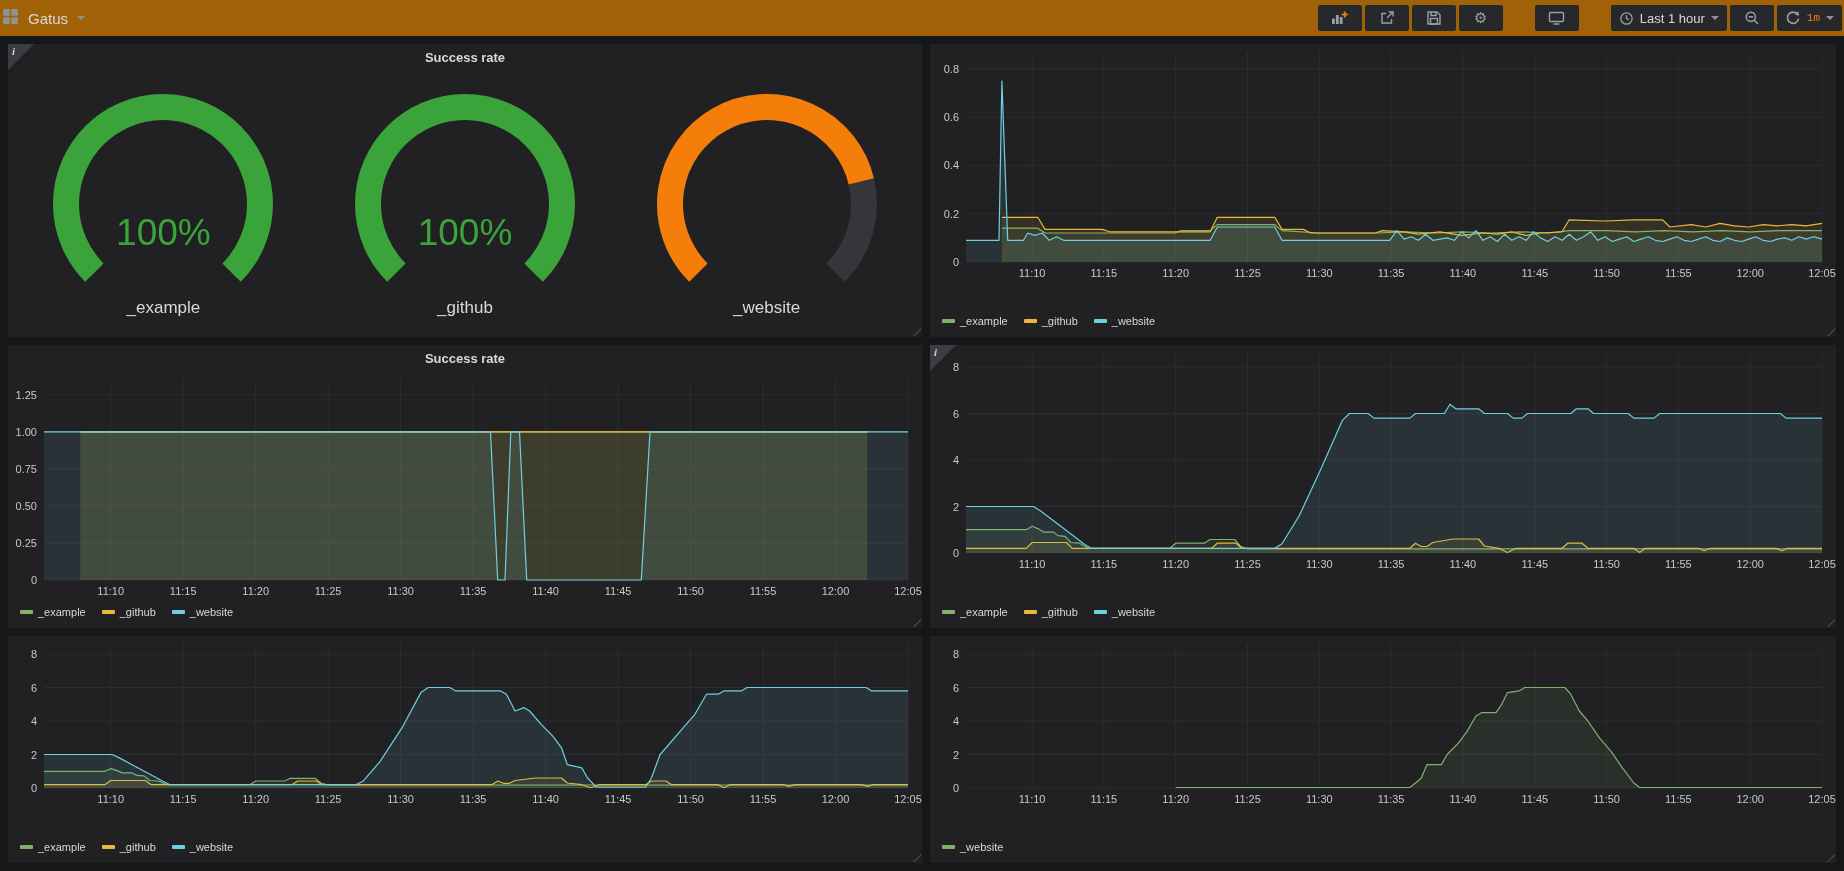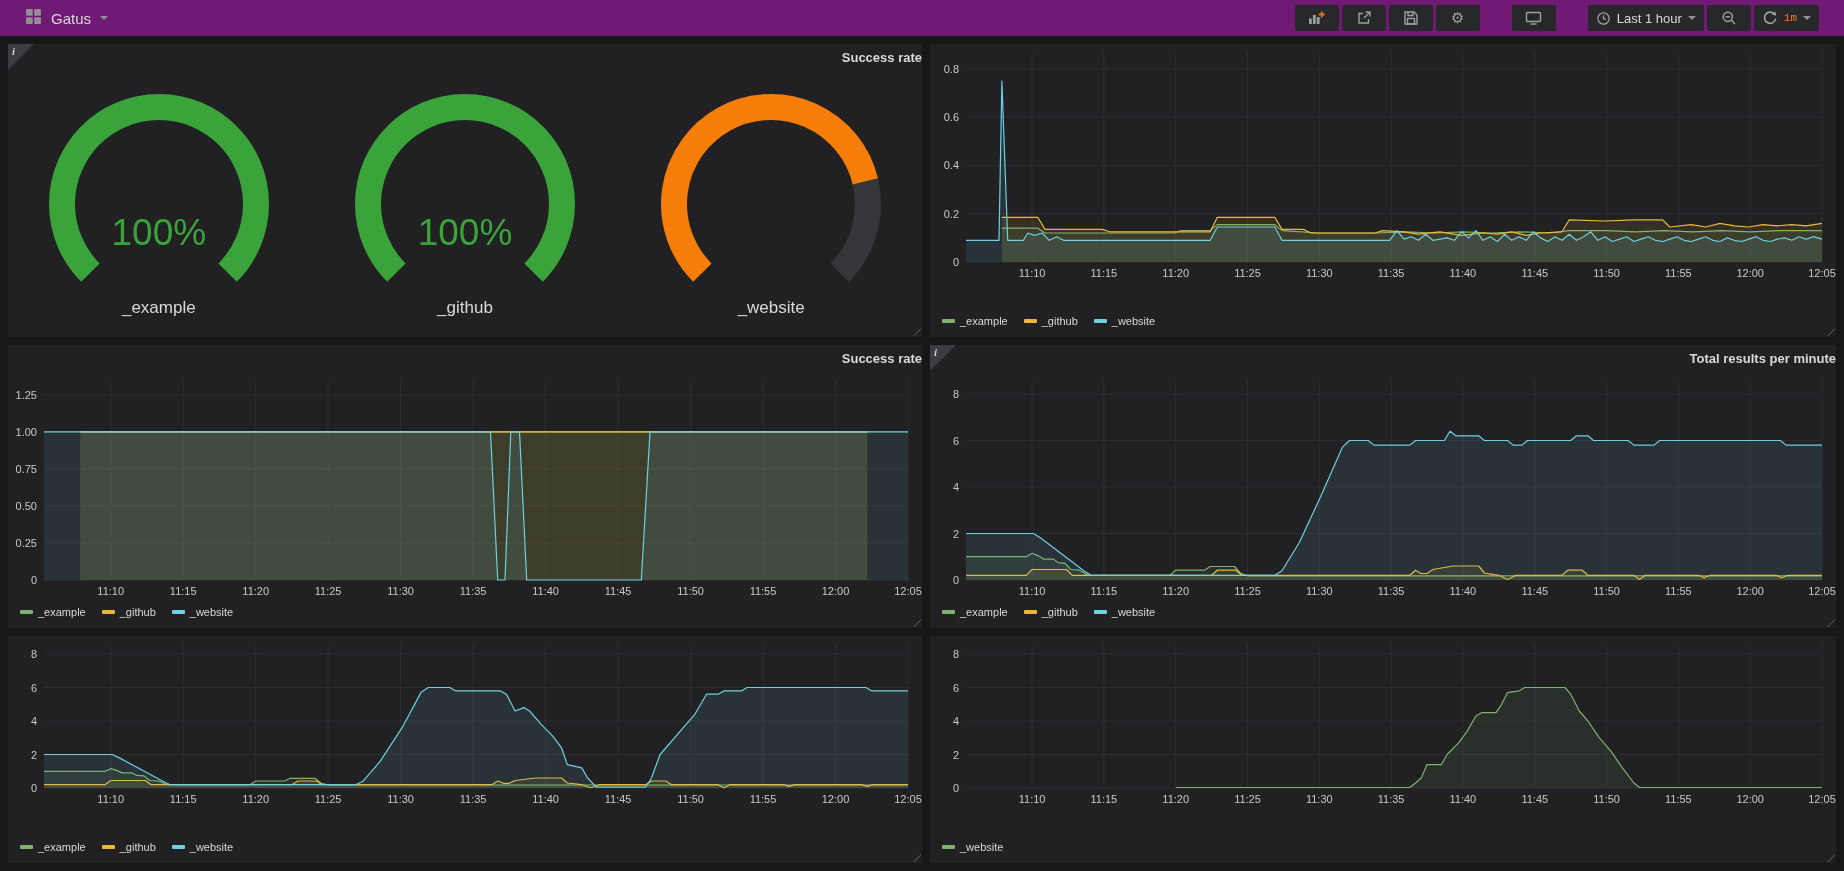--- a/index.html
+++ b/index.html
@@ -1,45 +1,45 @@
 <!DOCTYPE html>
 <html><head>
 <meta charset="utf-8">
 <style>
   html,body{margin:0;padding:0;background:#161719;width:1844px;height:871px;overflow:hidden;
     font-family:"Liberation Sans","DejaVu Sans",sans-serif;-webkit-font-smoothing:antialiased;}
   :root{--accent:#eb7b18;--icon:#9aa0a6;--text:#d8d9da;}
   
-  .navbar{height:36px;background:#701a75;display:flex;align-items:center;padding:0 25px;}
+  .navbar{height:36px;background:#a16207;display:flex;align-items:center;padding:0 2px;}
   .nav-left{display:flex;align-items:center;gap:9px;}
   .nav-title{font-size:15px;color:var(--text);font-weight:500;cursor:pointer;}
   .caret{width:0;height:0;border-left:4px solid transparent;border-right:4px solid transparent;
     border-top:4px solid #8e9196;display:inline-block;}
   .nav-right{margin-left:auto;display:flex;align-items:center;}
   .nav-btn{height:26px;min-width:28px;background:#26282c;border-radius:2px;display:flex;align-items:center;
     justify-content:center;padding:0 8px;gap:6px;cursor:pointer;color:var(--text);font-size:13px;margin-left:3px;}
   .nav-btn svg{display:block;}
   .gap-l{margin-left:32px;}
   .refresh-label{color:var(--accent);font-size:11px;font-weight:500;font-family:Liberation Mono, monospace;}
   
   .dash{padding:8px;display:grid;grid-template-columns:914px 906px;grid-template-rows:293px 283px 227px;gap:8px;}
   .panel{background:#212124;position:relative;display:flex;flex-direction:column;border-radius:1px;}
-  .panel-header{height:27px;display:flex;align-items:center;justify-content:flex-end;flex:none;}
+  .panel-header{height:27px;display:flex;align-items:center;justify-content:center;flex:none;}
   .panel-title{font-size:13px;font-weight:600;color:var(--text);cursor:pointer;}
   .chart-body{flex:1;min-height:0;cursor:crosshair;}
   .legend-row{flex:none;height:24px;display:flex;align-items:center;padding:0 0 4px 12px;gap:16px;}
   .legend-item{display:flex;align-items:center;gap:5px;font-size:11px;color:var(--text);cursor:pointer;}
   .legend-swatch{width:13px;height:4px;border-radius:1px;}
   .info-corner{position:absolute;top:0;left:0;width:0;height:0;
     border-top:26px solid #3b3d42;border-right:26px solid transparent;cursor:pointer;z-index:2;}
   .info-i{position:absolute;top:-25px;left:4px;font:italic bold 11px "Liberation Serif",serif;color:#cfd2d5;}
   .rsz{position:absolute;right:1px;bottom:1px;width:9px;height:9px;cursor:nwse-resize;
     background:linear-gradient(135deg,transparent 55%,#4a4c50 56%,#4a4c50 64%,transparent 65%);}
   
-  .gauges-row{flex:1;display:flex;align-items:center;justify-content:space-between;padding-bottom:4px;}
+  .gauges-row{flex:1;display:flex;align-items:center;justify-content:center;padding-bottom:4px;}
   .gauge{position:relative;width:33%;display:flex;flex-direction:column;align-items:center;}
   .gauge-svg-holder{position:relative;width:300px;height:224px;}
   .gauge-value{position:absolute;left:0;right:0;top:126px;text-align:center;font-size:37px;font-weight:500;}
   .gauge-label{font-size:17px;color:var(--text);margin-top:-12px;}
   
   svg text{font-family:"Liberation Sans","DejaVu Sans",sans-serif;}
 </style>
 </head>
 <body>
 
@@ -274,23 +274,20 @@
           <span>_website</span>
         </span>
       </div>
     <div class="rsz"></div>
   </div>
 
   <div class="panel">
     <div class="info-corner">
         <span class="info-i">i</span>
       </div>
-    <div class="panel-header">
-        <span class="panel-title">Total results per minute</span>
-      </div>
     <div class="chart-body"><svg width="906" height="228">
           <line x1="36" x2="892" y1="22.0" y2="22.0" stroke="#2c2d30" stroke-width="1"></line>
           <text x="29" y="26" font-size="11" fill="#c7c8ca" text-anchor="end">8</text>
           <line x1="36" x2="892" y1="68.5" y2="68.5" stroke="#2c2d30" stroke-width="1"></line>
           <text x="29" y="72.5" font-size="11" fill="#c7c8ca" text-anchor="end">6</text>
           <line x1="36" x2="892" y1="115.0" y2="115.0" stroke="#2c2d30" stroke-width="1"></line>
           <text x="29" y="119" font-size="11" fill="#c7c8ca" text-anchor="end">4</text>
           <line x1="36" x2="892" y1="161.5" y2="161.5" stroke="#2c2d30" stroke-width="1"></line>
           <text x="29" y="165.5" font-size="11" fill="#c7c8ca" text-anchor="end">2</text>
           <line x1="36" x2="892" y1="208.0" y2="208.0" stroke="#2c2d30" stroke-width="1"></line>

